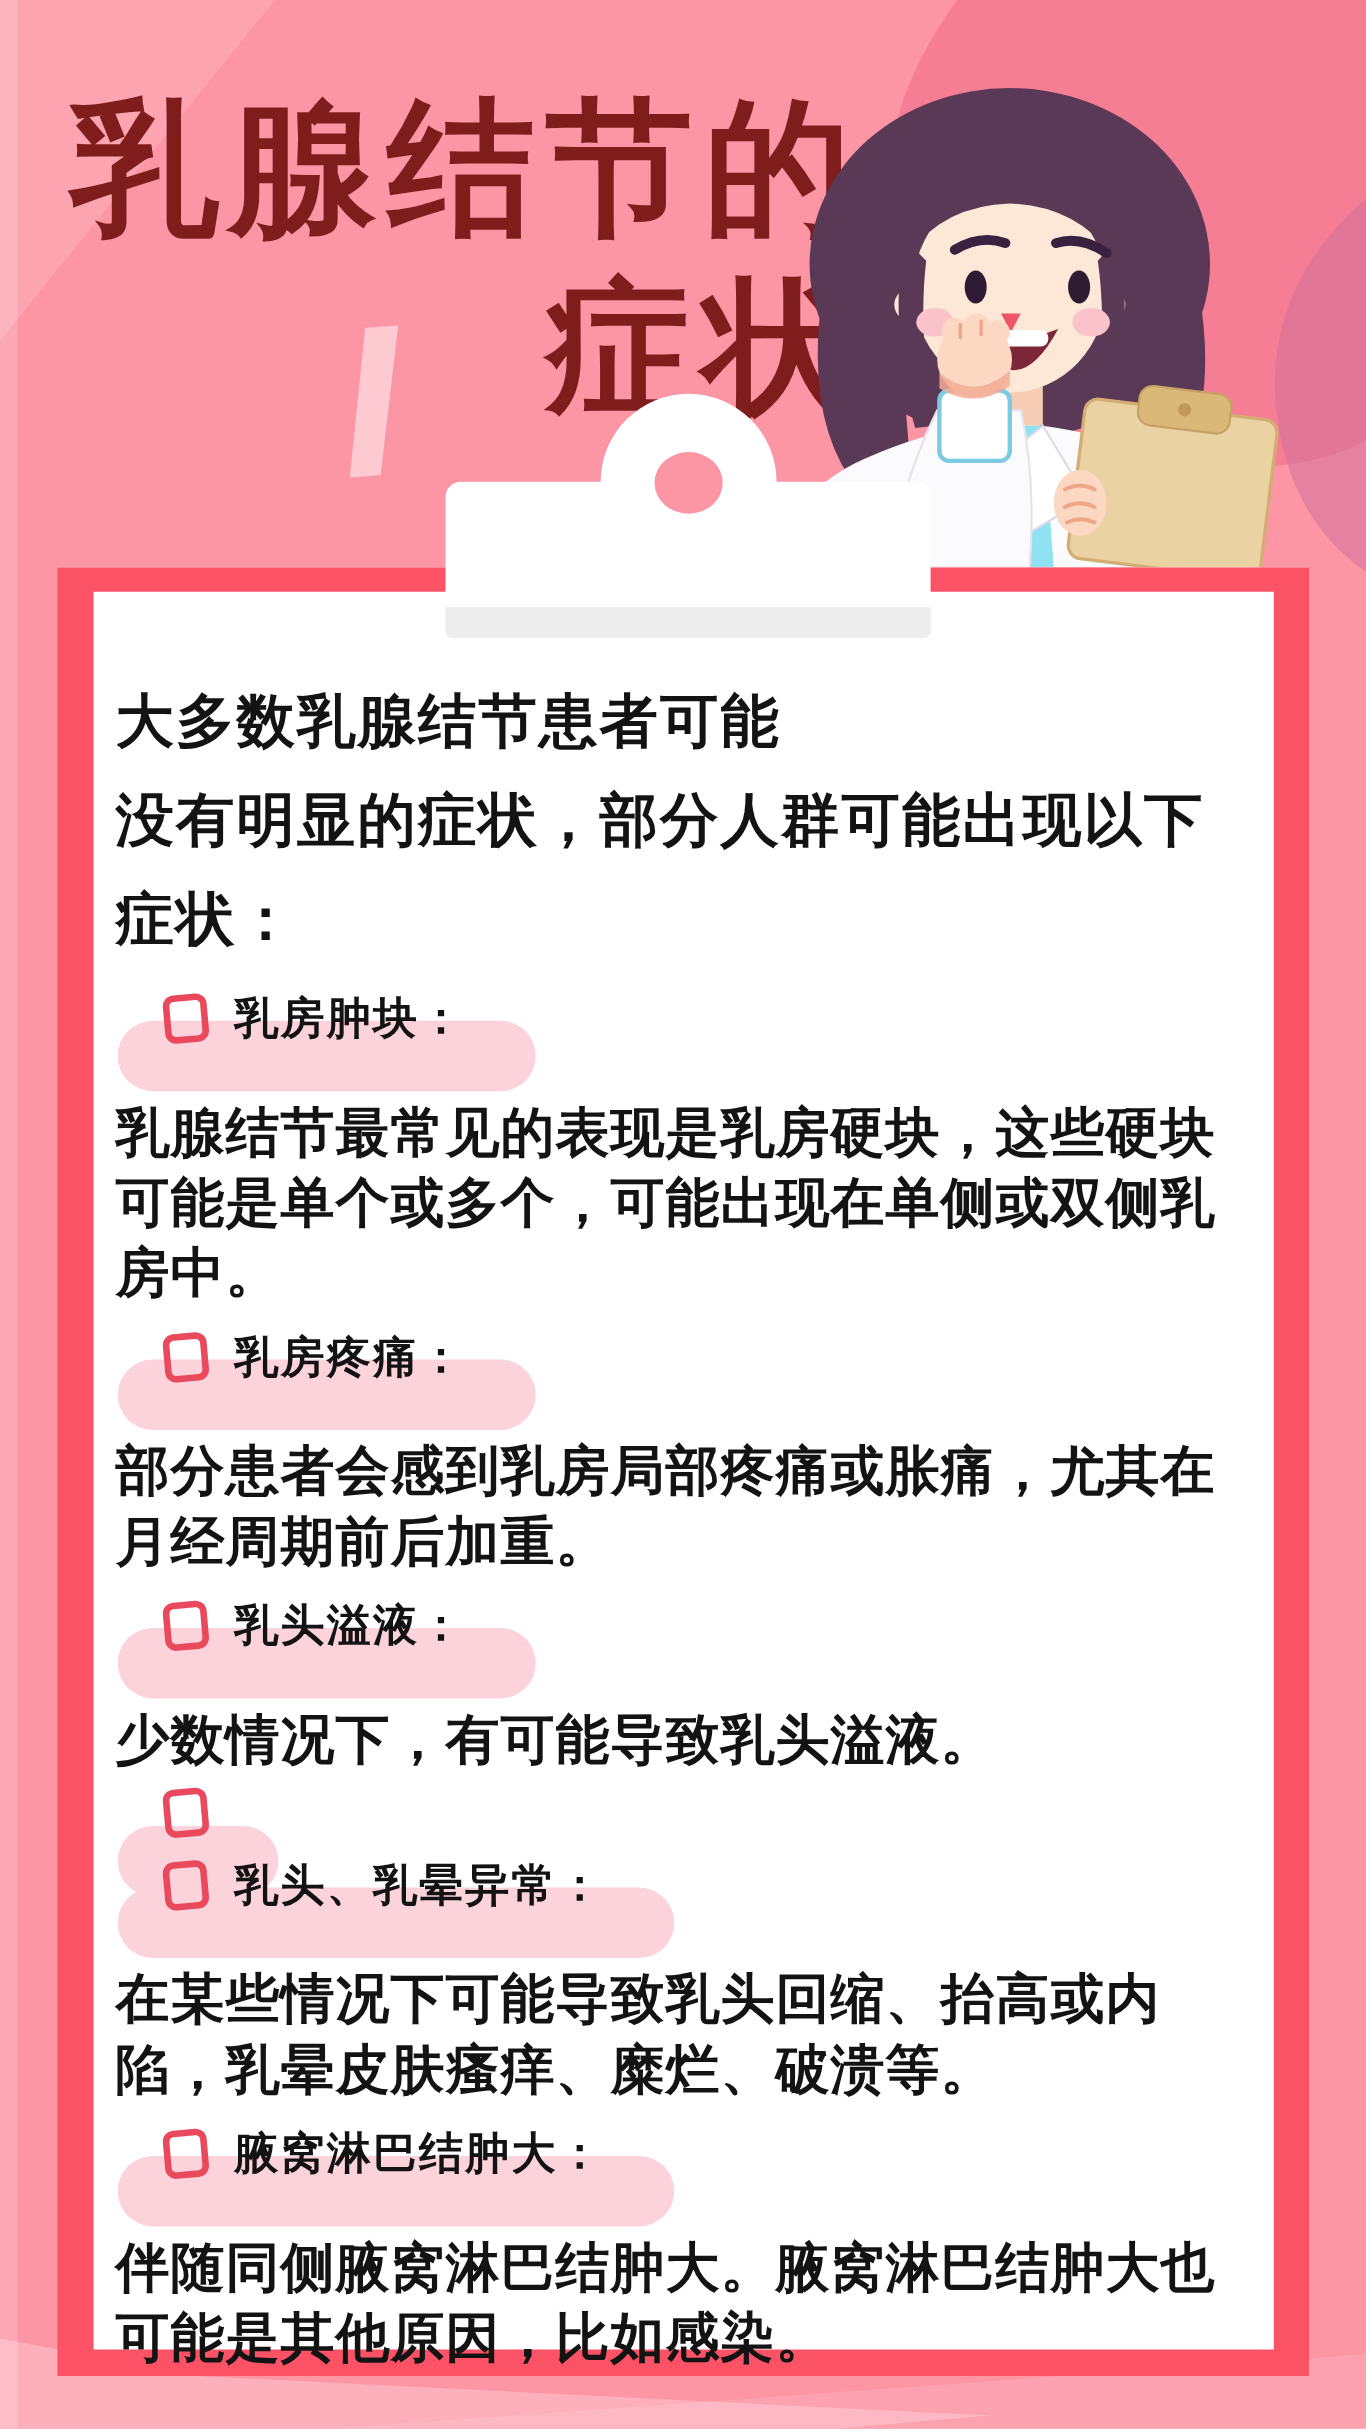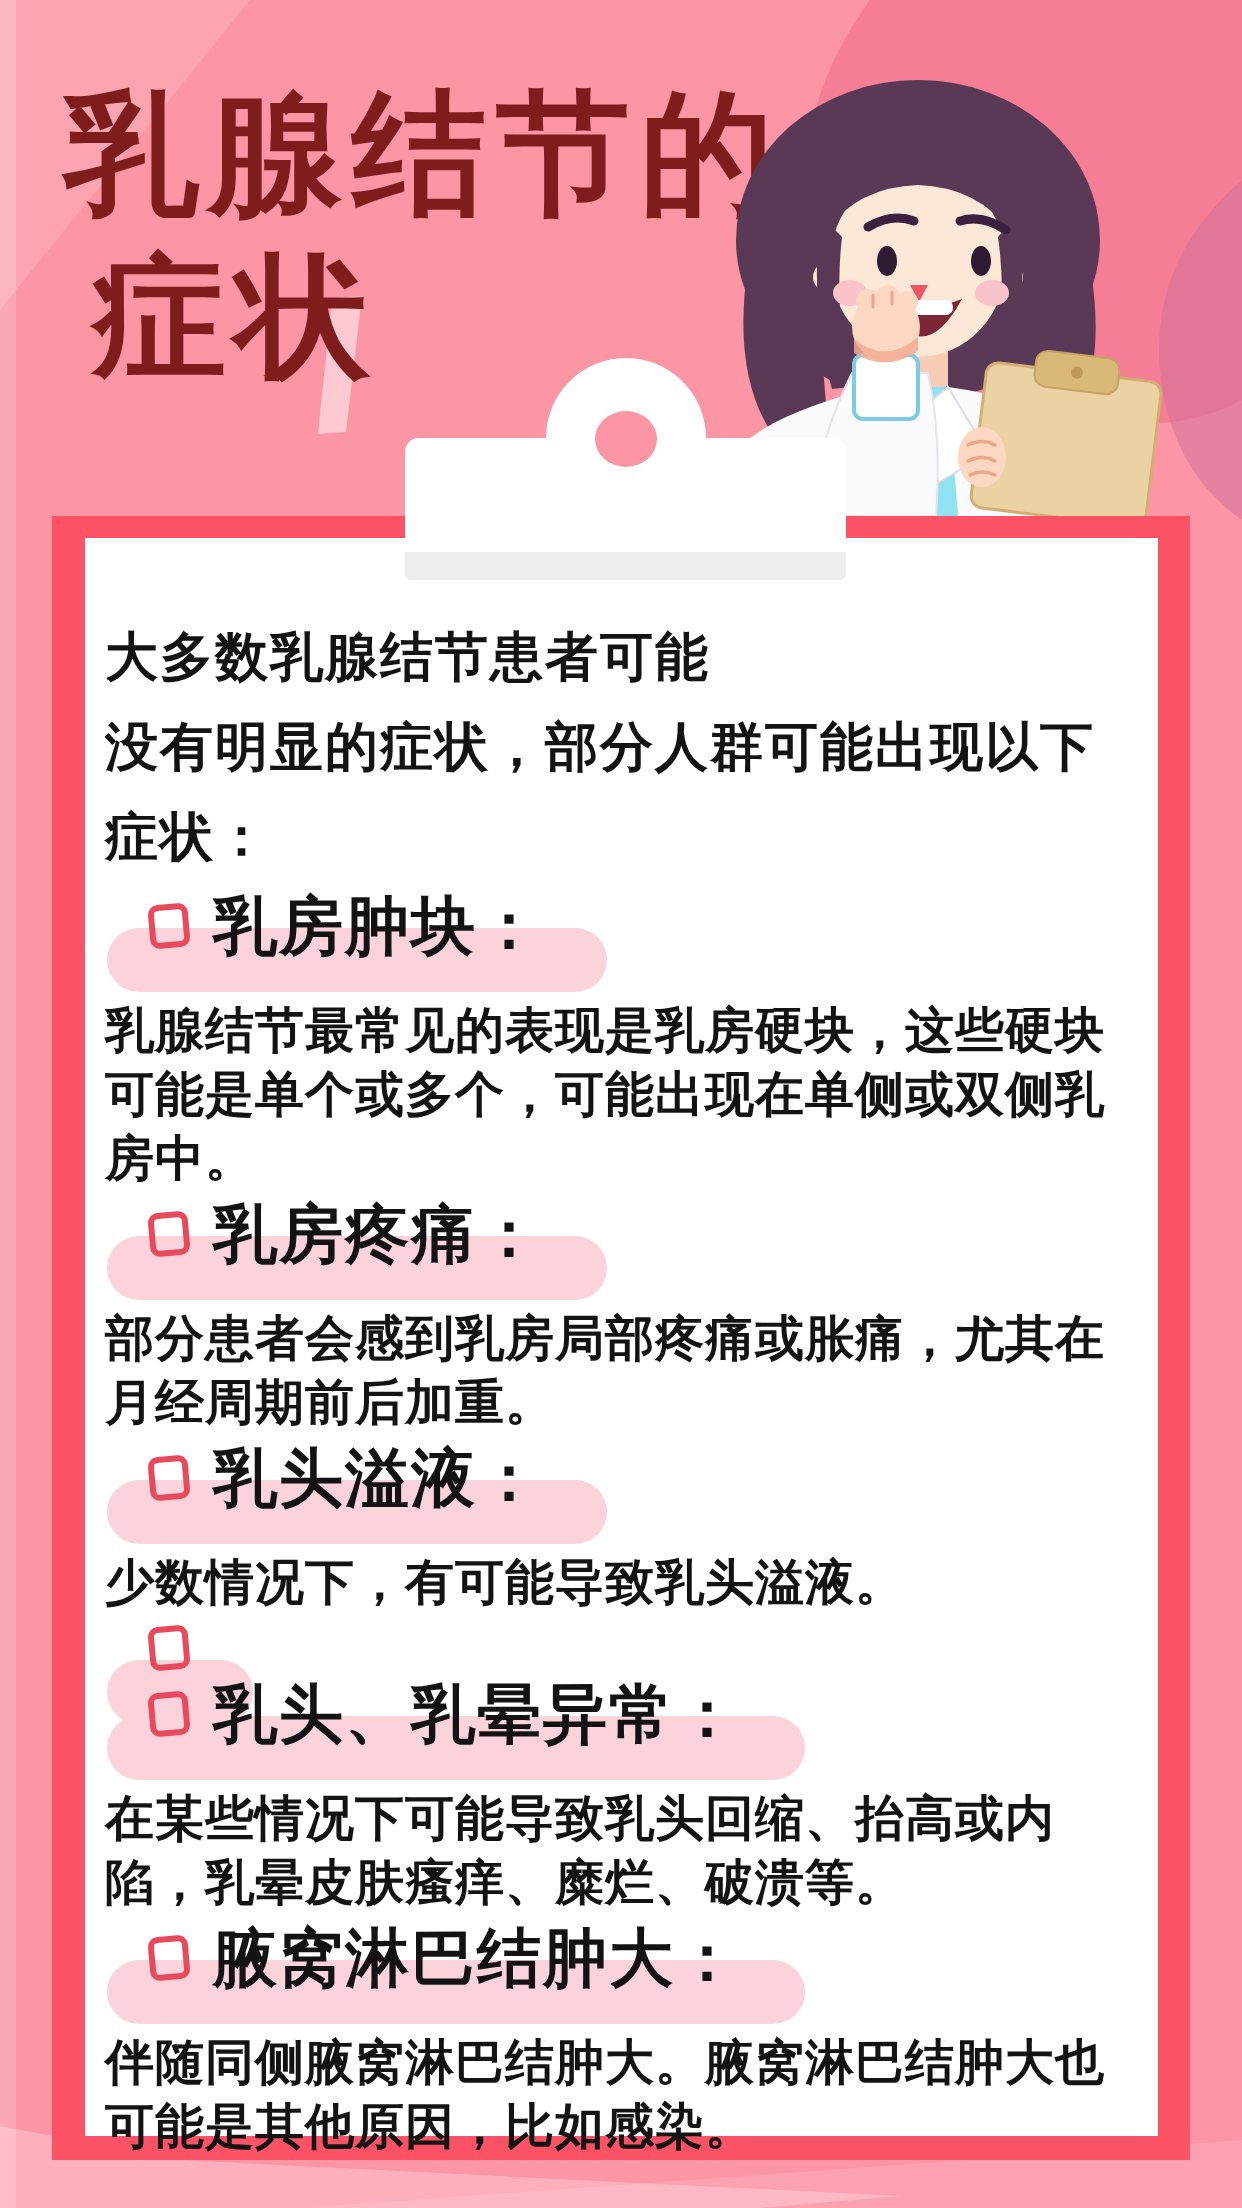--- a/index.html
+++ b/index.html
@@ -3,21 +3,21 @@
 <meta charset="utf-8">
 <style>
   html,body{margin:0;padding:0;}
   body{font-family:"Liberation Sans","DejaVu Sans",sans-serif;}
   .poster{position:relative;width:1242px;height:2208px;background:#fc95a4;overflow:hidden;}
   .bg-decor{position:absolute;left:0;top:0;width:1242px;height:2208px;}
 
   
   .title{position:absolute;left:64px;top:72px;color:#7f1d1d;font-weight:900;
          font-size:134px;line-height:1.22;letter-spacing:10px;}
-  .title .line2{padding-left:28px;}
+  .title .line2{padding-left:28px;text-align:right;}
 
   
   .doctor{position:absolute;left:690px;top:55px;width:500px;height:461px;}
 
   
   .card-frame{position:absolute;left:52px;top:516px;width:1138px;height:1644px;
               background:#ffffff;border:solid #fb5266;border-width:22px 32px 24px 33px;
               box-sizing:border-box;}
 
   
@@ -29,21 +29,21 @@
 
   
   .card-content{position:absolute;left:85px;top:538px;width:1073px;height:1598px;
                 padding:74px 40px 0 20px;box-sizing:border-box;color:#131313;}
   .intro{font-size:53px;line-height:90px;font-weight:900;letter-spacing:2px;}
   .u{position:relative;white-space:nowrap;text-align:right;}
   .u::after{content:"";position:absolute;left:4px;right:4px;bottom:-4px;height:15px;
             border-radius:9px 12px 10px 14px;background:#fd9fb0;z-index:-1;}
 
   .sec-head{margin:12px 0 0 44px;display:flex;align-items:center;gap:24px;position:relative;
-            width:fit-content;font-size:64px;font-weight:900;line-height:64px;letter-spacing:2px;}
+            width:fit-content;font-size:40px;font-weight:900;line-height:64px;letter-spacing:2px;}
   .sec-head::before{content:"";position:absolute;left:-42px;right:-64px;top:34px;height:64px;
                     border-radius:34px;background:#fcd2db;z-index:0;}
   .checkbox{width:40px;height:44px;border:6px solid #e9495c;border-radius:10px;
             transform:rotate(-5deg);background:transparent;flex:none;position:relative;z-index:1;box-sizing:border-box;}
   .sec-head .txt{position:relative;z-index:1;}
   .sec-body{margin-top:40px;font-size:49px;line-height:64px;font-weight:700;letter-spacing:1px;}
 </style>
 </head>
 <body>
 

